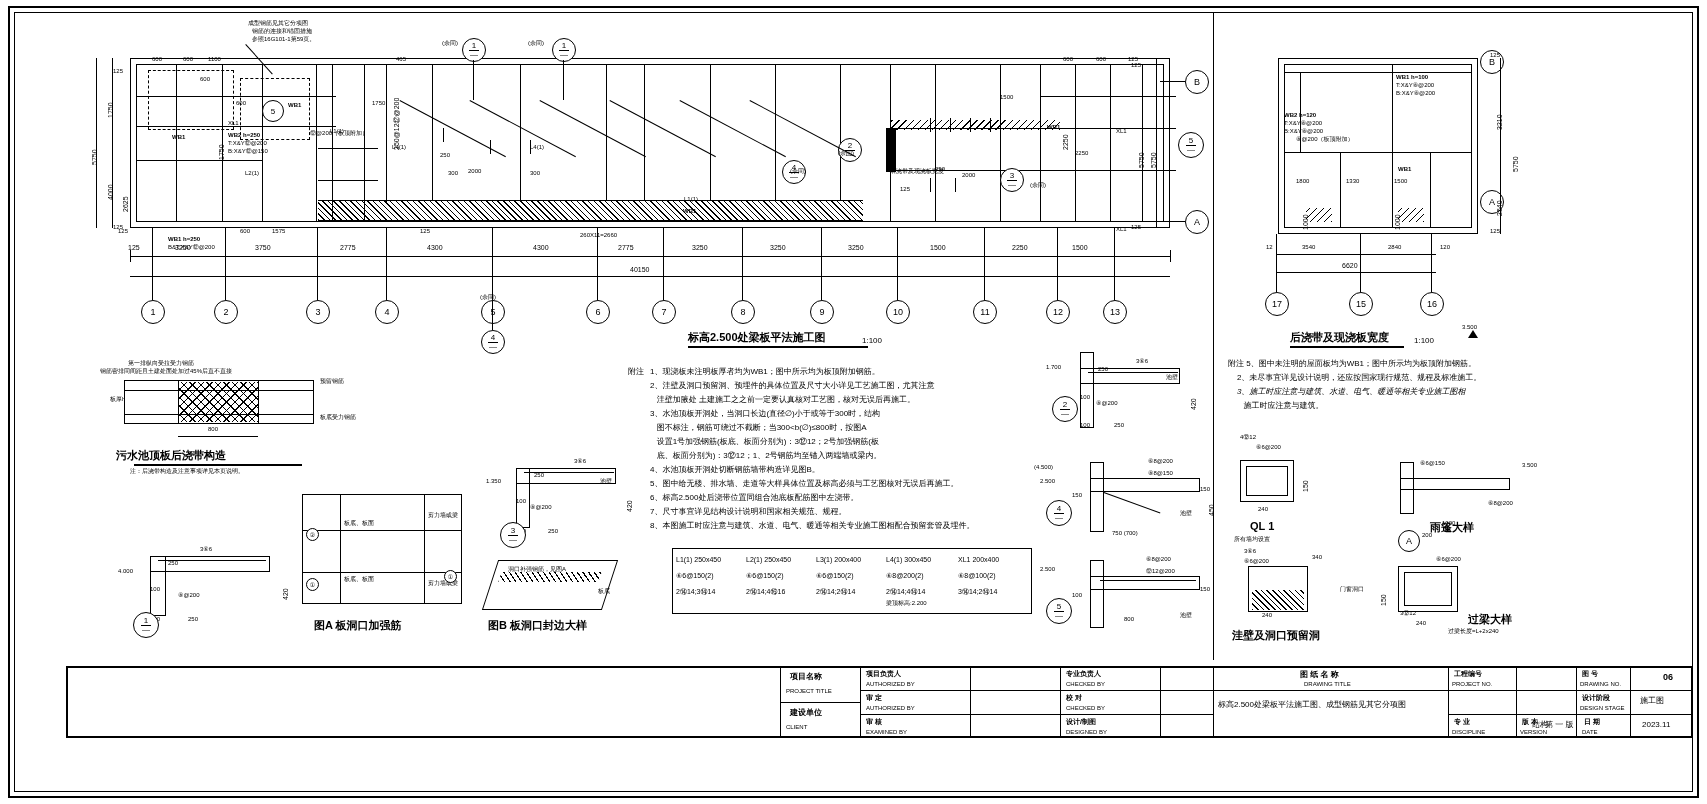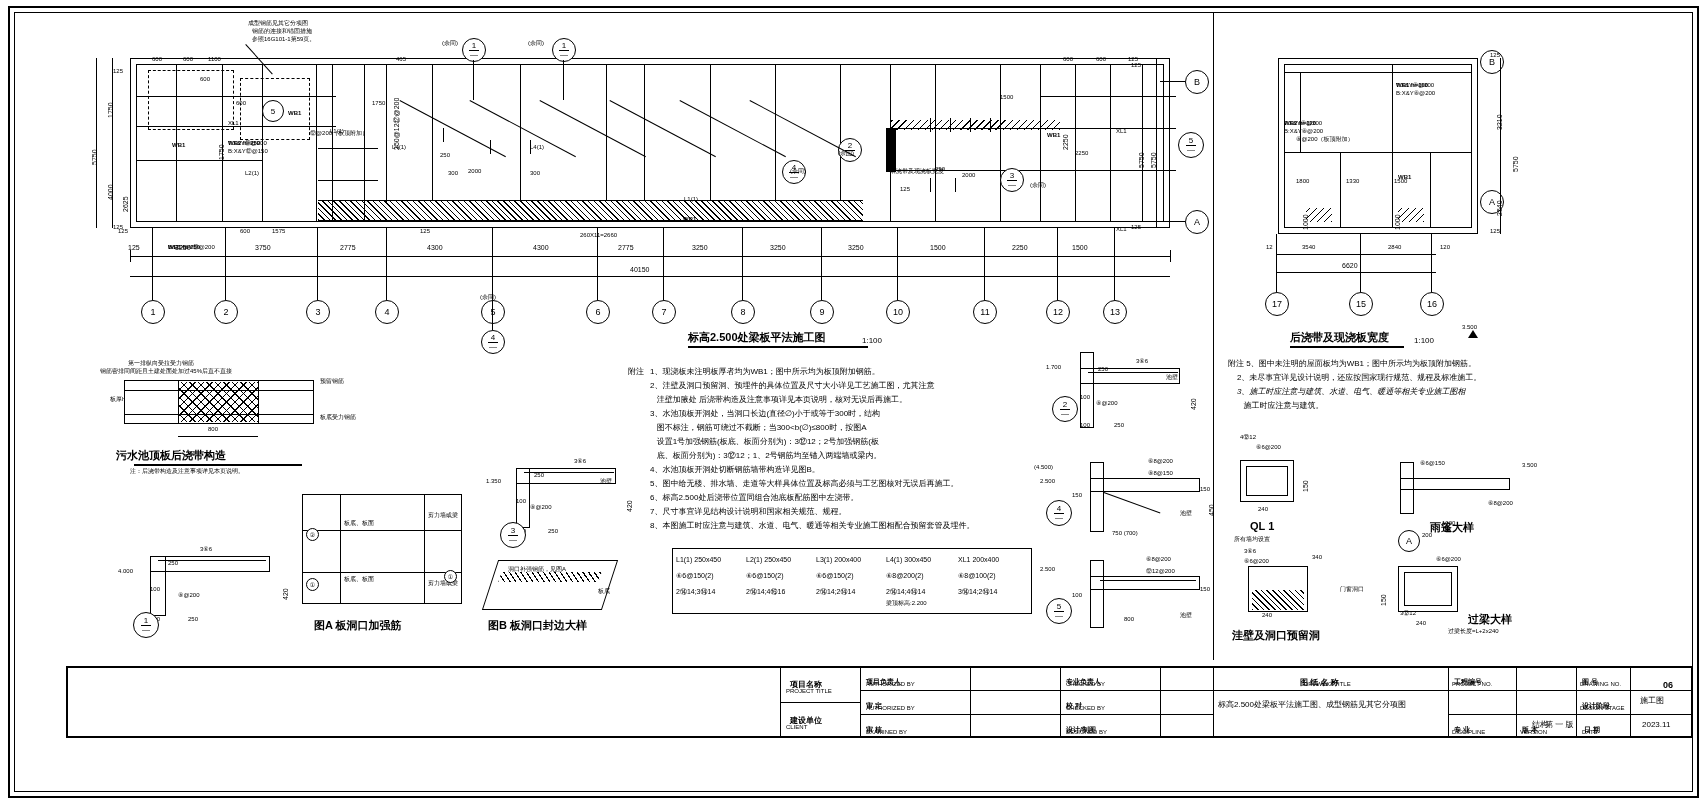--- a/index.html
+++ b/index.html
@@ -8,21 +8,21 @@
   .brd{position:absolute;border:1px solid #000;box-sizing:border-box;}
   .brd2{position:absolute;border:2px solid #000;box-sizing:border-box;}
   .ln{position:absolute;background:#000;}
   .h{height:1px;}
   .v{width:1px;}
   .txt{position:absolute;white-space:nowrap;font-size:7px;line-height:1.15;}
   .t6{font-size:6px;}
   .t7{font-size:7px;}
   .t8{font-size:8px;}
   .t9{font-size:9px;}
-  .b{font-weight:bold;margin-top:8px;}
+  .b{font-weight:bold;}
   .circ{position:absolute;border:1px solid #000;border-radius:50%;display:flex;align-items:center;justify-content:center;font-size:8px;background:#fff;}
   .circ9{position:absolute;border:1px solid #000;border-radius:50%;display:flex;align-items:center;justify-content:center;font-size:9px;background:#fff;}
   .cfrac{position:absolute;border:1px solid #000;border-radius:50%;background:#fff;display:flex;flex-direction:column;align-items:center;justify-content:center;font-size:8px;line-height:1;}
   .cfrac .top{border-bottom:1px solid #000;padding:0 3px;}
   .dashbox{position:absolute;border:1px dashed #000;box-sizing:border-box;}
   .hatch{position:absolute;background:repeating-linear-gradient(45deg,#000 0 1px,transparent 1px 4px);}
   .hatch2{position:absolute;background:repeating-linear-gradient(-45deg,#000 0 1px,transparent 1px 5px);}
   .xhatch{position:absolute;background:
      repeating-linear-gradient(45deg,#000 0 1px,transparent 1px 6px),
      repeating-linear-gradient(-45deg,#000 0 1px,transparent 1px 6px);}
@@ -283,21 +283,21 @@
 
     <div class="ttl" style="left:688px;top:330px;">标高2.500处梁板平法施工图</div>
     <div class="txt t8" style="left:862px;top:336px;">1:100</div>
     <div class="ln h" style="left:688px;top:346px;width:180px;height:2px;"></div>
   </div>
 
   <div>
     <div class="note" style="left:628px;top:366px;font-size:8px;">附注</div>
     <div class="note" style="left:650px;top:366px;text-align:center;">1、现浇板未注明板厚者均为WB1；图中所示均为板顶附加钢筋。</div>
     <div class="note" style="left:650px;top:380px;">2、洼壁及洞口预留洞、预埋件的具体位置及尺寸大小详见工艺施工图，尤其注意</div>
-    <div class="note" style="left:650px;top:394px;">   洼壁加腋处 后浇带构造及注意事项详见本页说明，核对无误后再施工。</div>
+    <div class="note" style="left:650px;top:394px;">   洼壁加腋处 土建施工之之前一定要认真核对工艺图，核对无误后再施工。</div>
     <div class="note" style="left:650px;top:408px;">3、水池顶板开洞处，当洞口长边(直径∅)小于或等于300时，结构</div>
     <div class="note" style="left:650px;top:422px;">   图不标注，钢筋可绕过不截断；当300&lt;b(∅)≤800时，按图A</div>
     <div class="note" style="left:650px;top:436px;">   设置1号加强钢筋(板底、板面分别为)：3⑫12；2号加强钢筋(板</div>
     <div class="note" style="left:650px;top:450px;">   底、板面分别为)：3⑫12；1、2号钢筋均至锚入两端墙或梁内。</div>
     <div class="note" style="left:650px;top:464px;">4、水池顶板开洞处切断钢筋墙带构造详见图B。</div>
     <div class="note" style="left:650px;top:478px;">5、图中给无楼、排水墙、走道等大样具体位置及标高必须与工艺图核对无误后再施工。</div>
     <div class="note" style="left:650px;top:492px;">6、标高2.500处后浇带位置同组合池底板配筋图中左浇带。</div>
     <div class="note" style="left:650px;top:506px;">7、尺寸事宜详见结构设计说明和国家相关规范、规程。</div>
     <div class="note" style="left:650px;top:520px;">8、本图施工时应注意与建筑、水道、电气、暖通等相关专业施工图相配合预留套管及埋件。</div>
   </div>

